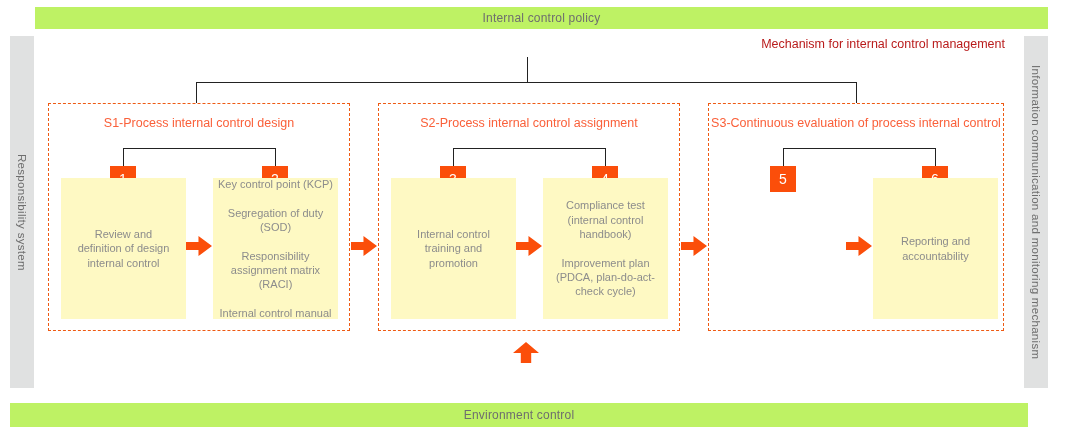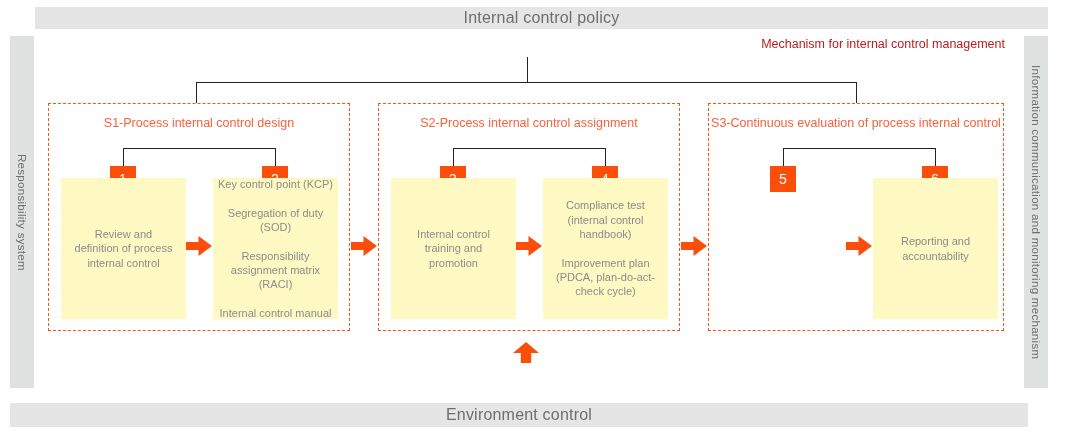--- a/index.html
+++ b/index.html
@@ -10,23 +10,23 @@
     position: relative;
     width: 1069px;
     height: 433px;
     background: #ffffff;
     overflow: hidden;
   }
 
   
   .bar {
     position: absolute;
-    background: #e5e5e5;
+    background: #bef264;
     color: #6e6e6e;
-    font-size: 16px;
+    font-size: 12px;
     display: flex;
     align-items: center;
     justify-content: center;
     letter-spacing: 0.2px;
   }
   .top-bar   { left: 35px;  top: 7px;   width: 1013px; height: 22px; }
   .risk-bar  { left: 48px;  top: 368px; width: 957px;  height: 24px; }
   .env-bar   { left: 10px;  top: 403px; width: 1018px; height: 24px; }
 
   
@@ -172,21 +172,21 @@
   <div class="line spread-h"></div>
   <div class="line drop-left"></div>
   <div class="line drop-right"></div>
 
   <div class="section sec-1">
     <div class="section-title">S1-Process internal control design</div>
     <div class="bracket"></div>
     <div class="num-sq num-a">1</div>
     <div class="num-sq num-b">2</div>
     <div class="gbox gbox-a">Review and
-definition of process
+definition of design
 internal control</div>
     <div class="gbox gbox-b">Key control point (KCP)
 
 Segregation of duty
 (SOD)
 
 Responsibility
 assignment matrix
 (RACI)
 

